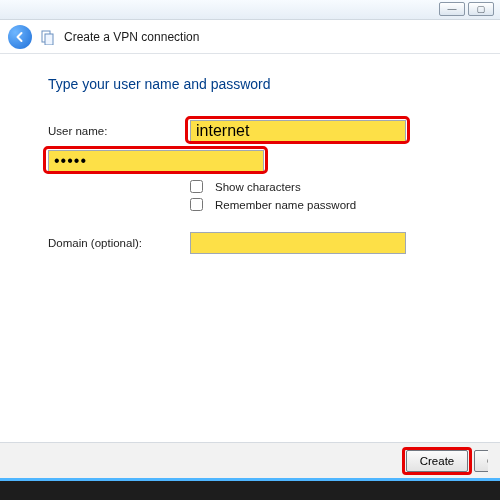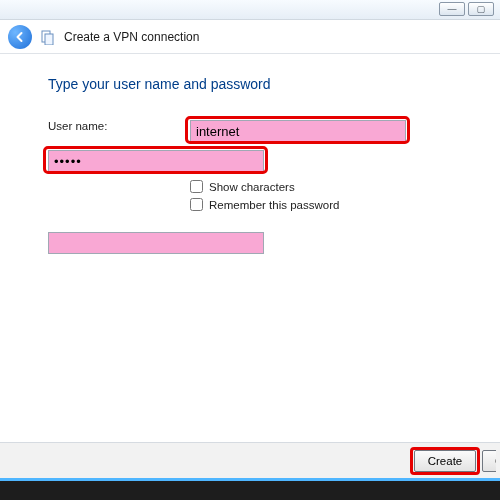--- a/index.html
+++ b/index.html
@@ -71,69 +71,69 @@
     padding: 22px 30px 10px 48px;
     background: #fff;
   }
   .headline {
     font-size: 14px;
     color: #003e8a;
     margin-bottom: 28px;
   }
   .form-row {
     display: flex;
-    align-items: flex-start;
+    align-items: center;
     margin-bottom: 8px;
   }
   .col-label {
     width: 142px;
     color: #222;
   }
   .col-field {
     width: 216px;
     position: relative;
   }
   .txt-input {
     width: 100%;
     height: 22px;
     border: 1px solid #a0a8b4;
     padding: 0 5px;
     font-family: inherit;
-    font-size: 13px;
-    background: #f9a8d4;
+    font-size: 16px;
+    background: #fde047;
   }
   .highlight-box {
     position: absolute;
     border: 3px solid #e60000;
     border-radius: 5px;
     pointer-events: none;
   }
   .hl-user { top: -4px; left: -5px; width: 225px; height: 28px; }
   .hl-pass { top: -4px; left: -5px; width: 225px; height: 28px; }
   .ck-row {
     display: flex;
     align-items: center;
-    gap: 6px;
+    gap: 12px;
     margin-bottom: 5px;
   }
   .ck-row input {
     width: 13px; height: 13px;
     margin: 0;
   }
   .ck-row label { color: #222; }
   .footer-bar {
     position: absolute;
     left: 0; right: 0; bottom: 22px;
     height: 36px;
     border-top: 1px solid #d6dbe1;
     background: #f2f2f2;
     display: flex;
     align-items: center;
     justify-content: flex-end;
-    padding-right: 4px;
+    padding-right: 12px;
   }
   .btn {
     height: 22px;
     min-width: 62px;
     padding: 0 10px;
     border: 1px solid #707780;
     background: linear-gradient(#fbfbfb, #e3e3e3);
     font-family: inherit;
     font-size: 11.5px;
     border-radius: 2px;
@@ -208,26 +208,27 @@
 
   <div class="form-row" style="margin-top:2px;">
     <div class="col-label"></div>
     <div class="col-field">
       <div class="ck-row">
         <input type="checkbox" style="">
         <label>Show characters</label>
       </div>
       <div class="ck-row">
         <input type="checkbox" style="">
-        <label>Remember this password</label>
+        <label>Remember name password</label>
       </div>
     </div>
   </div>
 
   <div class="form-row" style="margin-top:16px;">
+    <div class="col-label">Domain (optional):</div>
     <div class="col-field">
       <input type="text" class="txt-input" value="" style="">
     </div>
   </div>
 </div>
 
 <div class="footer-bar">
   <div class="btn-create-wrap">
     <button class="btn">Create</button>
     <div class="hl-create"></div>

